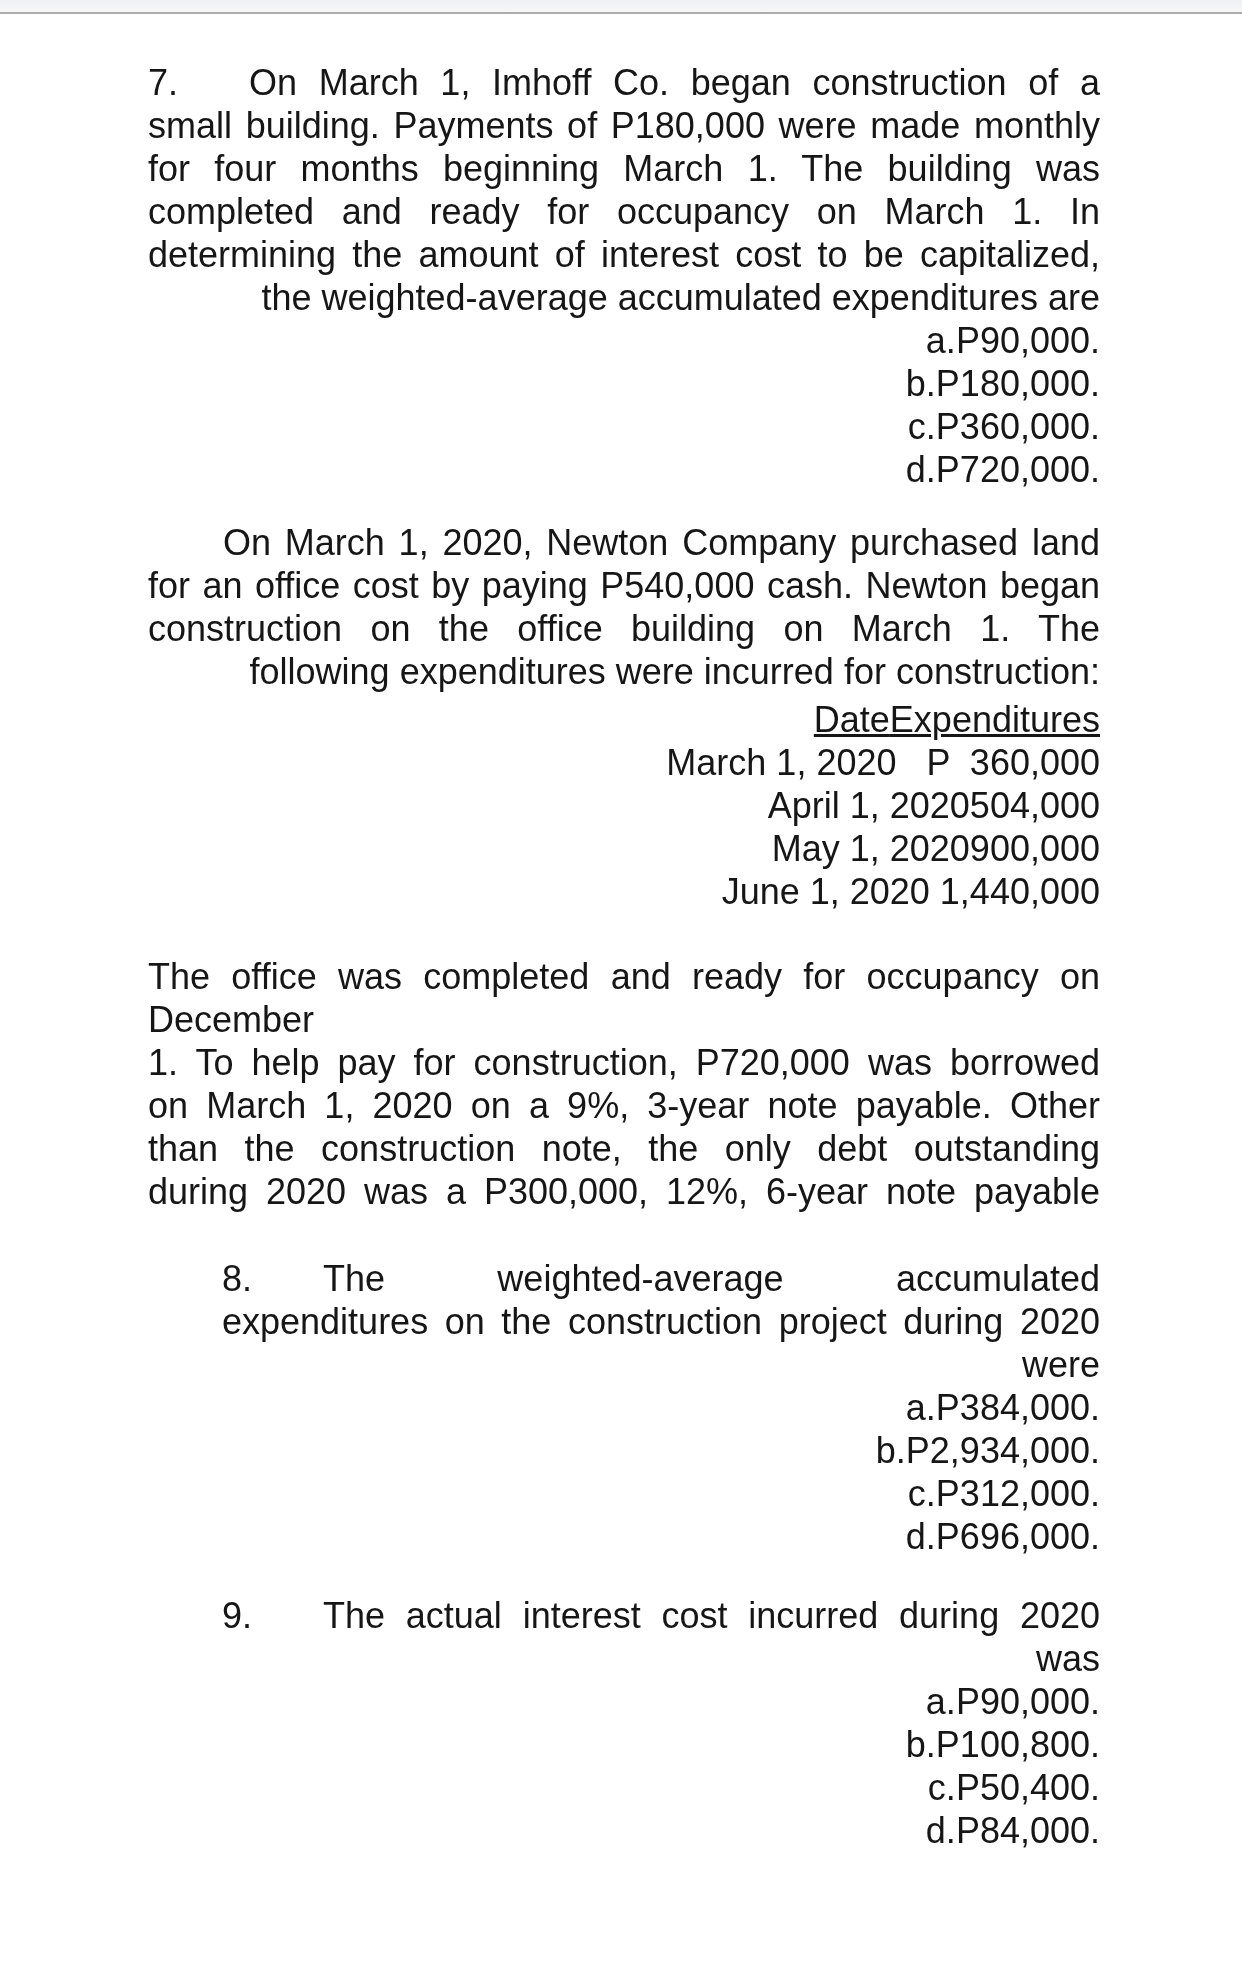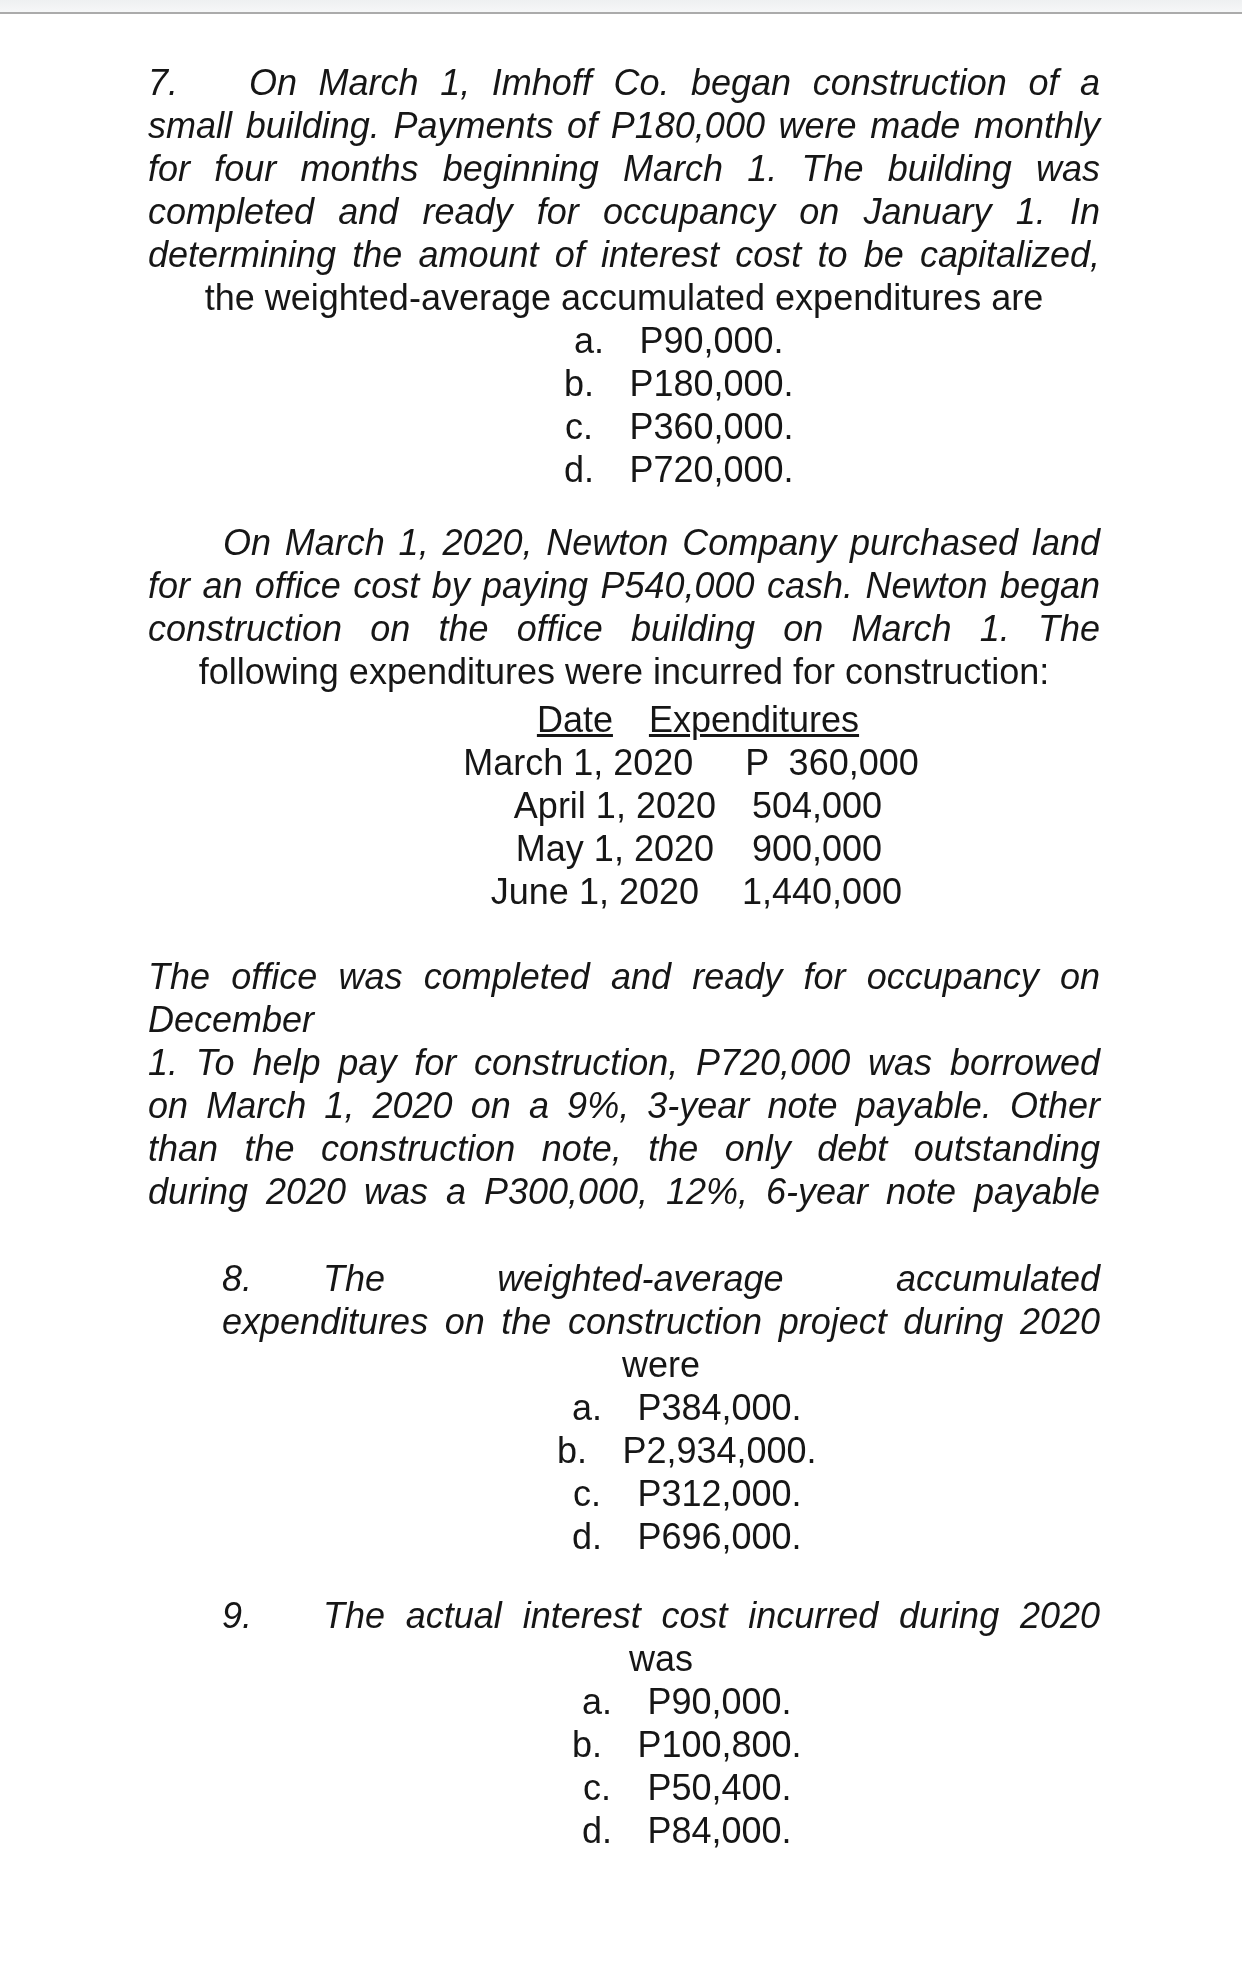--- a/index.html
+++ b/index.html
@@ -13,22 +13,22 @@
   .edge-bar {
     height: 12px;
     background: linear-gradient(#eef0f1, #f6f7f8);
     border-bottom: 2px solid #ababab;
   }
   .page {
     padding: 47px 142px 0 148px;
     font-size: 36px;
     line-height: 43px;
   }
-  .line { text-align: center; }
-  .just { text-align: justify; text-align-last: justify; font-style: italic; }
+  .line { text-align: right; }
+  .just { text-align: justify; text-align-last: justify; }
   .qnum { display: inline-block; width: 101px; }
   .indent { text-indent: 75px; }
   .opt { margin-left: 74px; }
   .optletter { display: inline-block; width: 101px; }
   .heading { font-weight: bold; margin-top: 44px; }
   .heading .cont { margin-left: 74px; }
   .intro { margin-top: 30px; }
   .xtable { margin-top: 5px; margin-left: 112px; }
   .xtable .u { text-decoration: underline; margin-top: 32px; }
   .hdate { display: inline-block; width: 148px; }
@@ -43,21 +43,21 @@
 <body>
 
 <div class="edge-bar"></div>
 
 <div class="page">
 
   <section>
     <div class="line just"><span class="qnum">7.</span><span>On March 1, Imhoff Co. began construction of a</span></div>
     <div class="line just">small building. Payments of P180,000 were made monthly</div>
     <div class="line just">for four months beginning March 1. The building was</div>
-    <div class="line just">completed and ready for occupancy on January 1. In</div>
+    <div class="line just">completed and ready for occupancy on March 1. In</div>
     <div class="line just">determining the amount of interest cost to be capitalized,</div>
     <div class="line">the weighted-average accumulated expenditures are</div>
     <div class="line opt"><span class="optletter">a.</span><span>P90,000.</span></div>
     <div class="line opt"><span class="optletter">b.</span><span>P180,000.</span></div>
     <div class="line opt"><span class="optletter">c.</span><span>P360,000.</span></div>
     <div class="line opt"><span class="optletter">d.</span><span>P720,000.</span></div>
   </section>
 
 
   <section class="intro">

